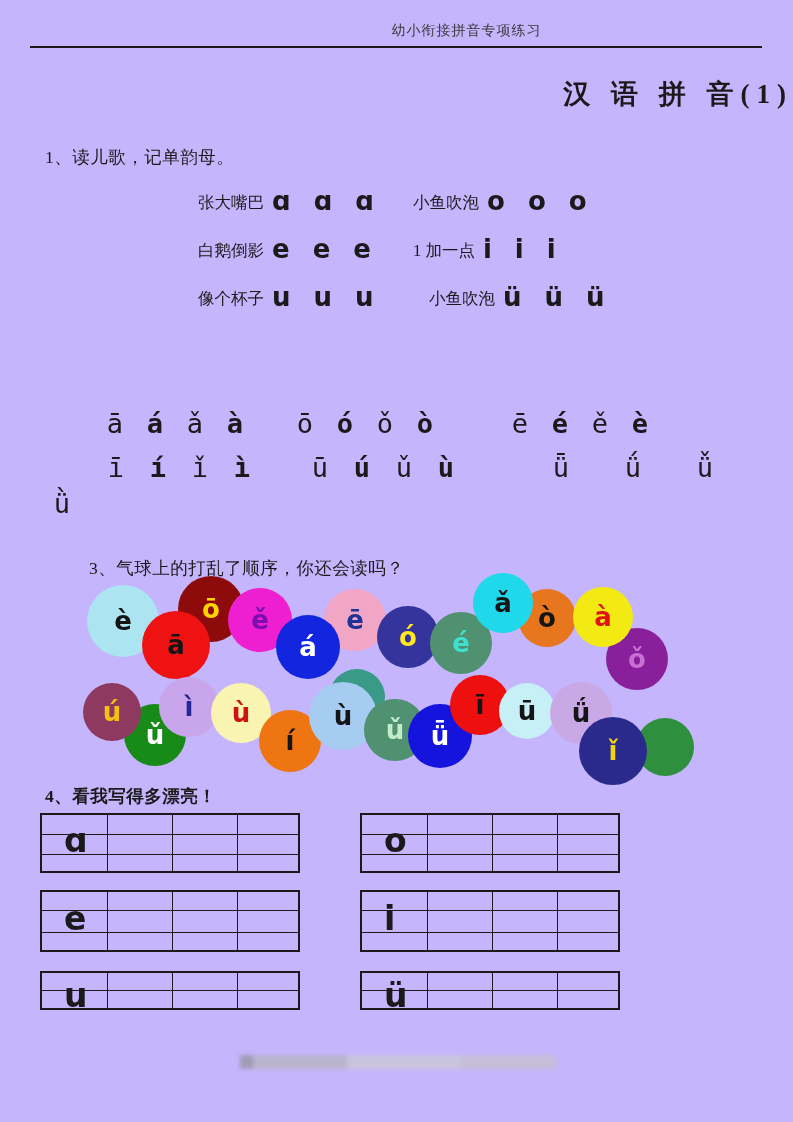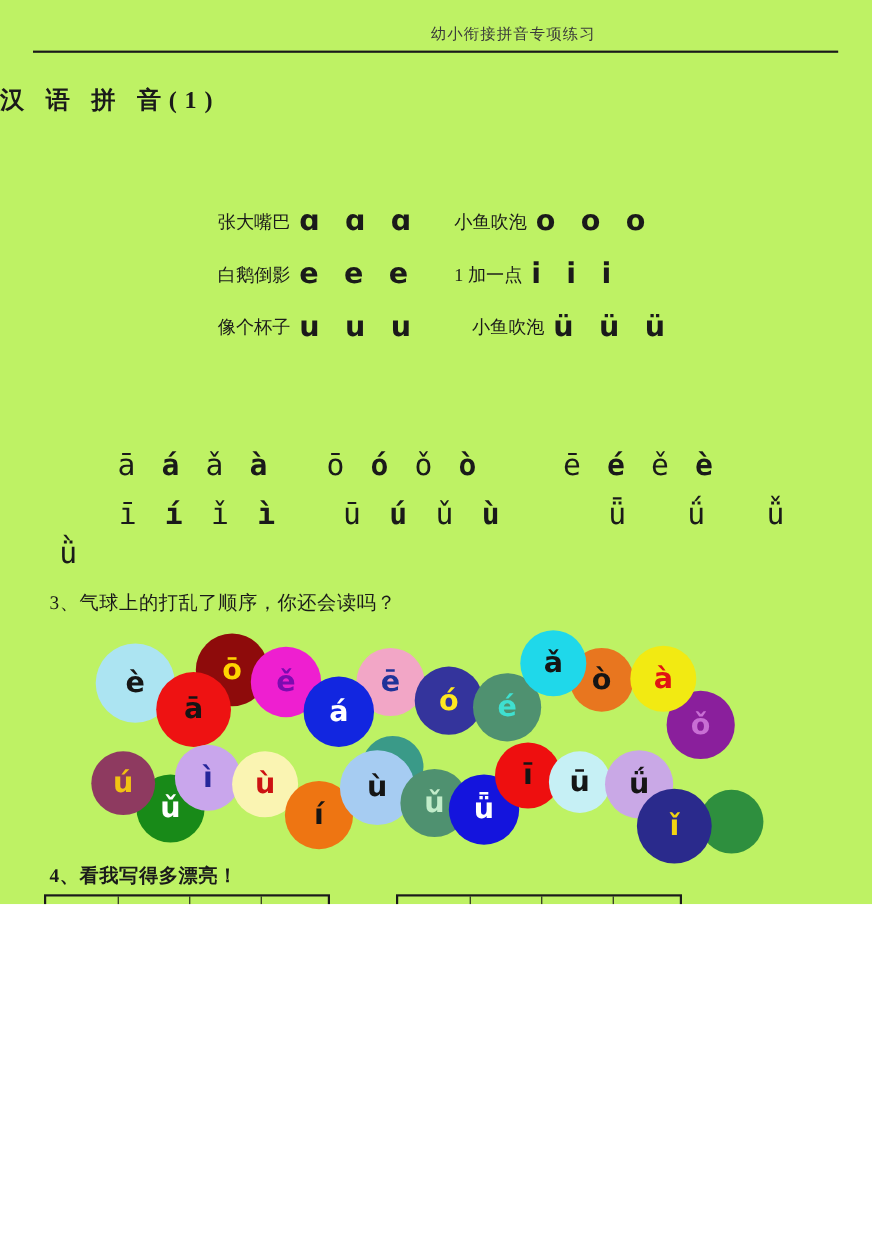--- a/index.html
+++ b/index.html
@@ -1,26 +1,26 @@
 <!DOCTYPE html>
 <html><head>
 <meta charset="utf-8">
 <style>
   html,body{margin:0;padding:0;background:#ffffff;}
-  .page{position:relative;width:793px;height:822px;background:#bef264;overflow:hidden;
+  .page{position:relative;width:793px;height:1122px;background:#c4b5fd;overflow:hidden;
         font-family:"Liberation Serif","DejaVu Serif",serif;color:#1a1a1a;}
   .hdr{position:absolute;left:0;top:22px;width:100%;text-align:center;font-size:14px;
        letter-spacing:1px;color:#3a3a3a;text-indent:140px;}
   .hdr-rule{position:absolute;left:30px;top:46px;width:732px;border-top:2px solid #1a1a1a;}
-  .title{position:absolute;left:0;top:76px;width:100%;text-align:left;font-weight:bold;
-         font-size:22px;letter-spacing:7px;}
+  .title{position:absolute;left:0;top:76px;width:100%;text-align:right;font-weight:bold;
+         font-size:27px;letter-spacing:7px;}
   .name-row{position:absolute;left:503px;top:110px;font-size:19px;}
   .name-line{display:inline-block;width:112px;border-bottom:2px solid #111;height:20px;vertical-align:bottom;}
   .h{position:absolute;left:45px;font-size:17.5px;letter-spacing:.5px;}
-  .s1h{top:145px;} .s2h{top:335px;} .s3h{top:536px;} .s4h{top:784px;font-weight:bold;}
+  .s1h{top:145px;} .s2h{top:335px;} .s3h{top:556px;margin-left:44px;} .s4h{top:784px;font-weight:bold;}
   .s1-item{position:absolute;white-space:nowrap;}
   .s1-label{font-size:16.5px;}
   .s1-letters{font-family:"DejaVu Sans",sans-serif;font-weight:700;font-size:26px;
               letter-spacing:7px;margin-left:8px;vertical-align:-2px;}
   .rhyme{position:absolute;left:183px;top:370px;font-size:16.5px;font-weight:bold;
          font-style:italic;letter-spacing:1px;}
   .tone-line{position:absolute;display:flex;font-family:"DejaVu Sans Mono",monospace;
              font-size:27px;}
   .tone-group{display:flex;}
   .tone-char{display:inline-block;text-align:center;}
@@ -37,20 +37,21 @@
              filter:blur(2px);}
 </style>
 </head>
 <body>
 
 <div class="page">
   <div class="hdr">幼小衔接拼音专项练习</div>
   <div class="hdr-rule"></div>
   <div class="title">汉 语 拼 音(1)</div>
 
+  <div class="h s1h">1、读儿歌，记单韵母。</div>
   <div id="s1-items">
       <div class="s1-item" style="left: 198px; top: 186px;"><span class="s1-label">张大嘴巴</span><span class="s1-letters">ɑ ɑ ɑ</span></div>
       <div class="s1-item" style="left: 413px; top: 186px;"><span class="s1-label">小鱼吹泡</span><span class="s1-letters">o o o</span></div>
       <div class="s1-item" style="left: 198px; top: 234px;"><span class="s1-label">白鹅倒影</span><span class="s1-letters">e e e</span></div>
       <div class="s1-item" style="left: 413px; top: 234px;"><span class="s1-label">1 加一点</span><span class="s1-letters">i i i</span></div>
       <div class="s1-item" style="left: 198px; top: 282px;"><span class="s1-label">像个杯子</span><span class="s1-letters">u u u</span></div>
       <div class="s1-item" style="left: 429px; top: 282px;"><span class="s1-label">小鱼吹泡</span><span class="s1-letters">ü ü ü</span></div>
     </div>
 
   <div id="tone-line-0" class="tone-line" style="left: 95px; top: 408px;">

